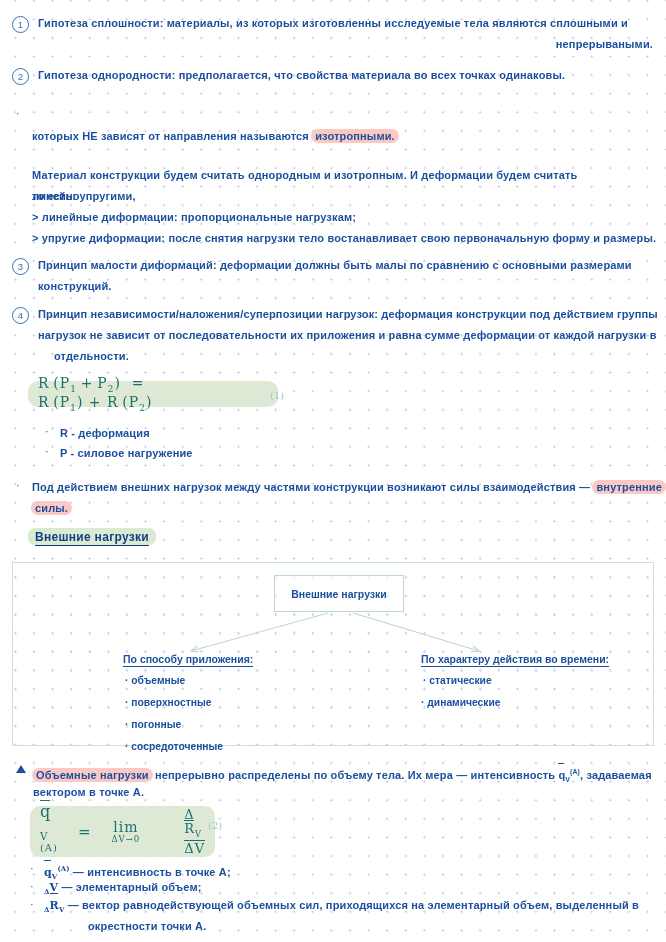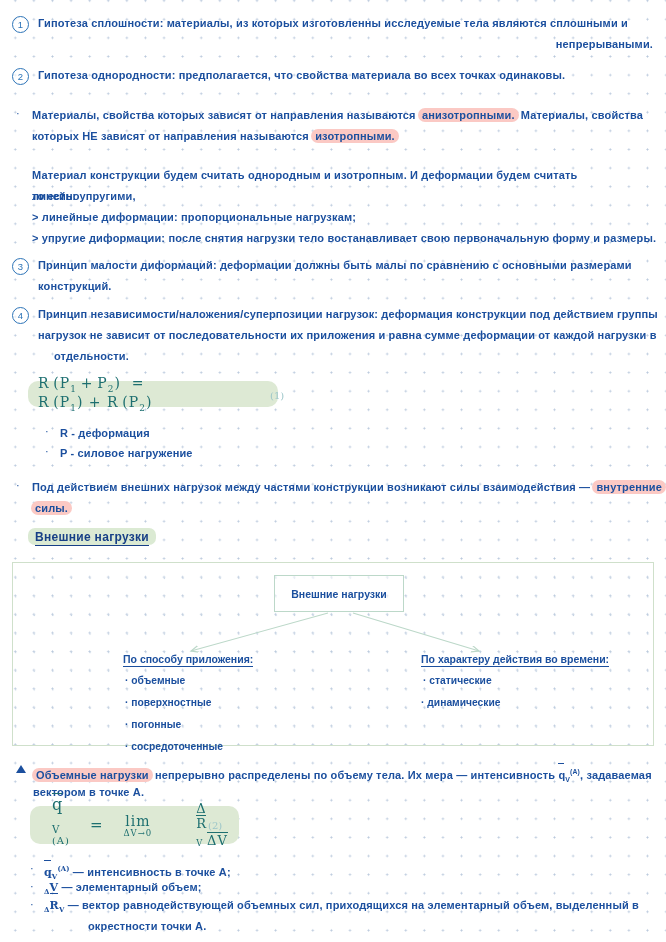--- a/index.html
+++ b/index.html
@@ -125,42 +125,39 @@
 
   .vecbar{position:relative;display:inline-block;}
   .vecbar::after{
     content:"";position:absolute;left:0;right:1px;top:-2px;
     border-top:1.1px solid currentColor;
   }
   sub{font-size:64%;}
   sup{font-size:62%;}
   .lim{display:inline-flex;flex-direction:column;align-items:center;line-height:1;}
   .lim .lb{font-size:8.5px;margin-top:1px;}
-  .frac{display:inline-flex;flex-direction:row;align-items:flex-end;line-height:1.12;margin-left:24px;}
+  .frac{display:inline-flex;flex-direction:column;align-items:flex-end;line-height:1.12;margin-left:24px;}
   .frac .den{border-top:1.2px solid currentColor;padding-top:1px;width:100%;text-align:center;}
   .frac .numr{padding-bottom:1px;}
 </style>
 </head>
 <body>
 
 <div id="page"></div>
 
 <div id="content">
 
   <div class="num-circle blk" style="left:12px;top:16px;">1</div>
   <div class="txt blk" style="left:38px;top:13px;width:615px;">Гипотеза сплошности: материалы, из которых изготовленны исследуемые тела являются сплошными и</div>
   <div class="txt blk" style="left:38px;top:34px;width:615px;text-align:right;">непрерываными.</div>
 
   <div class="num-circle blk" style="left:12px;top:68px;">2</div>
   <div class="txt blk" style="left:38px;top:65px;width:615px;">Гипотеза однородности: предполагается, что свойства материала во всех точках одинаковы.</div>
 
   <div class="dot-bullet" style="left:16px;top:106px;">·</div>
-  <div class="txt blk" style="left:32px;top:105px;width:625px;">
-    <span>Материалы, свойства которых зависят от направления называются </span><span class="hl-pink">анизотропными.</span><span> Материалы, свойства</span>
-  </div>
   <div class="txt blk" style="left:32px;top:126px;width:625px;">
     <span>которых НЕ зависят от направления называются </span><span class="hl-pink">изотропными.</span>
   </div>
 
   <div class="txt blk" style="left:32px;top:165px;width:625px;">Материал конструкции будем считать однородным и изотропным. И деформации будем считать линейноупругими,</div>
   <div class="txt blk" style="left:32px;top:186px;width:625px;">то есть:</div>
   <div class="txt blk" style="left:32px;top:207px;width:625px;">&gt; линейные диформации: пропорциональные нагрузкам;</div>
   <div class="txt blk" style="left:32px;top:228px;width:625px;">&gt; упругие диформации: после снятия нагрузки тело востанавливает свою первоначальную форму и размеры.</div>
 
   <div class="num-circle blk" style="left:12px;top:258px;">3</div>
@@ -216,21 +213,21 @@
     <div class="col-item" style="left:410px;top:112px;">статические</div>
     <div class="col-item" style="left:408px;top:134px;">динамические</div>
   </div>
 
   <div class="tri-bullet" style="left:16px;top:765px;"></div>
   <div class="txt blk" style="left:33px;top:761px;width:625px;">
     <span class="hl-pink">Объемные нагрузки</span><span> непрерывно распределены по объему тела. Их мера — интенсивность </span><span><span class="vecbar">q</span><sub>V</sub><sup>(A)</sup></span><span>, задаваемая</span>
   </div>
   <div class="txt blk" style="left:33px;top:782px;">вектором в точке А.</div>
 
-  <div class="formula-box" style="left:30px;top:806px;width:165px;height:38px;padding:0 22px;justify-content:space-between;gap:20px;">
+  <div class="formula-box" style="left:30px;top:806px;width:165px;height:51px;padding:0 10px;justify-content:space-between;gap:20px;">
     <span class="f1" style="font-size:16px;"><span class="vecbar">q</span><sub>V</sub> <sup>(A)</sup></span>
     <span class="f1" style="font-size:15px;">=</span>
     <span class="f1" style="font-size:14px;">
       <span class="lim">
           <span>lim</span>
           <span class="lb">ΔV→0</span>
         </span>
     </span>
     <span class="f1" style="font-size:13px;">
       <span class="frac">

